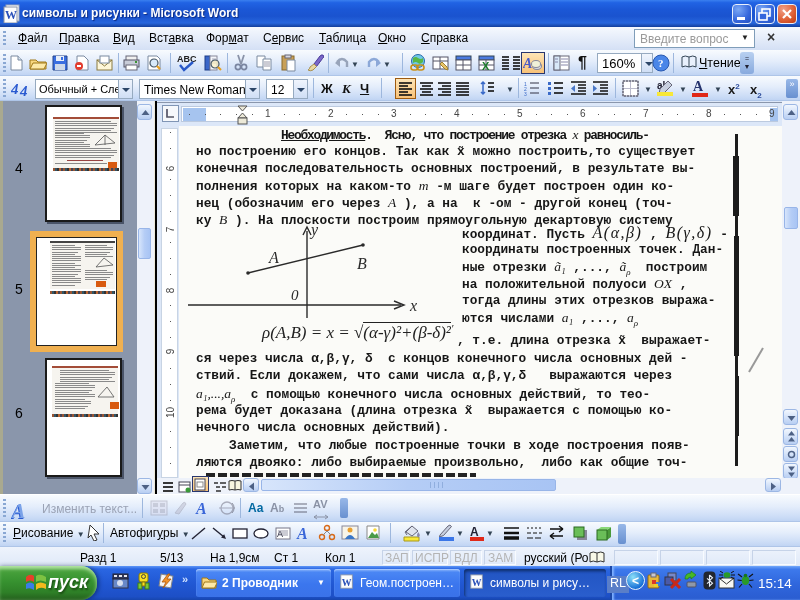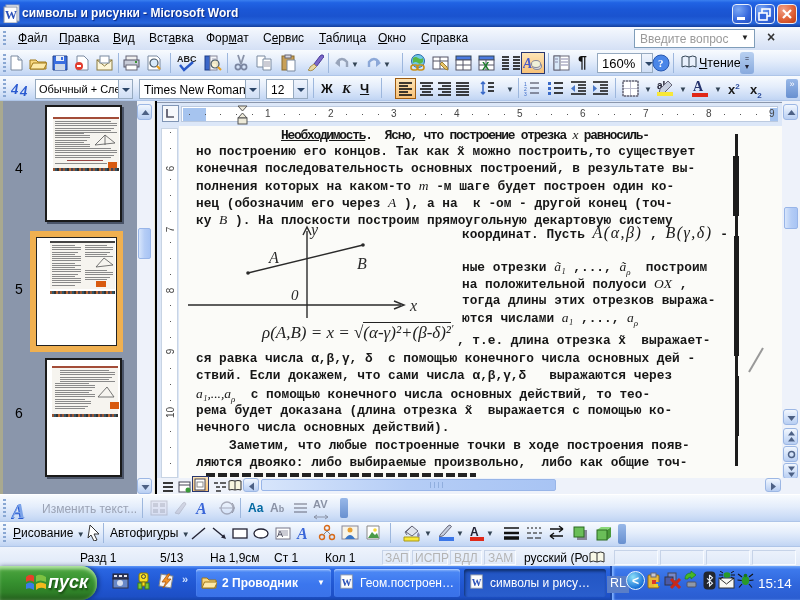--- a/index.html
+++ b/index.html
@@ -597,26 +597,27 @@
   </div>
 
   <div class="abs" style="left:179px; top:126px; width:603px; height:352px; background:#fbfbf8; overflow:hidden;">
     <div class="scanline" style="left:102px; top:2px; letter-spacing:-1.2px;"><u>Необходимость</u>.  Ясно, что построение отрезка <i>x</i> равносиль-</div>
       <div class="scanline" style="left:17px; top:19px;">но построению его концов. Так как x̃ можно построить,то существует</div>
       <div class="scanline" style="left:17px; top:36px;">конечная последовательность основных построений, в результате вы-</div>
       <div class="scanline" style="left:17px; top:53px;">полнения которых на каком-то <i>m</i> -м шаге будет построен один ко-</div>
       <div class="scanline" style="left:17px; top:70px;">нец (обозначим его через <i>A</i> ), а на  к -ом - другой конец (точ-</div>
       <div class="scanline" style="left:17px; top:87px;">ку <i>B</i> ). На плоскости построим прямоугольную декартовую систему</div>
       <div class="scanline" style="left:283px; top:100px;">координат. Пусть <i style="font-size:16px; letter-spacing:1.5px;">A(α,β)</i> , <i style="font-size:16px; letter-spacing:1.5px;">B(γ,δ)</i> <span style="letter-spacing:6px;">-</span></div>
+      <div class="scanline" style="left:283px; top:117px;">координаты построенных точек. Дан-</div>
       <div class="scanline" style="left:283px; top:134px;">ные отрезки <i>ã₁</i> ,..., <i>ã<sub style="font-size:9px">ρ</sub></i>  построим</div>
       <div class="scanline" style="left:283px; top:151px;">на положительной полуоси <i>OX</i> ,</div>
       <div class="scanline" style="left:283px; top:168px;">тогда длины этих отрезков выража-</div>
       <div class="scanline" style="left:283px; top:185px;">ются числами <i>a₁</i> ,..., <i>a<sub style="font-size:9px">ρ</sub></i></div>
       <div class="scanline" style="left:278px; top:208px;">, т.е. длина отрезка x̃  выражает-</div>
-      <div class="scanline" style="left:17px; top:226px;">ся равка числа α,β,γ, δ  с помощью конечного числа основных дей -</div>
+      <div class="scanline" style="left:17px; top:226px;">ся через числа α,β,γ, δ  с концов конечного числа основных дей -</div>
       <div class="scanline" style="left:17px; top:243px;">ствий. Если докажем, что сами числа α,β,γ,δ   выражаются через</div>
       <div class="scanline" style="left:17px; top:261px;"><i>a₁,...,a<sub style="font-size:9px">ρ</sub></i>  с помощью конечного числа основных действий, то тео-</div>
       <div class="scanline" style="left:17px; top:278px;">рема будет доказана (длина отрезка x̃  выражается с помощью ко-</div>
       <div class="scanline" style="left:17px; top:295px;">нечного числа основных действий).</div>
       <div class="scanline" style="left:50px; top:313px;">Заметим, что любые построенные точки в ходе построения появ-</div>
       <div class="scanline" style="left:17px; top:330px;">ляются двояко: либо выбираемые произвольно,  либо как общие точ-</div>
       <div style="position:absolute; left:27px; top:347px; width:270px; height:3.5px; background:repeating-linear-gradient(90deg,#222 0 9px,#f6f6f2 9px 12px);"></div>
       <div style="position:absolute; left:83px; top:196px; font-family:'Liberation Serif'; font-style:italic; font-size:17px; color:#222;">ρ(A,B) = x = √<span style="border-top:1.5px solid #222;">(α-γ)²+(β-δ)²</span><span style="font-size:11px; vertical-align:6px;">′</span></div>
       <svg style="position:absolute; left:0; top:95px;" width="260" height="112" viewBox="0 0 260 112">
 <g stroke="#2a2a2a" stroke-width="1.4" fill="none">

